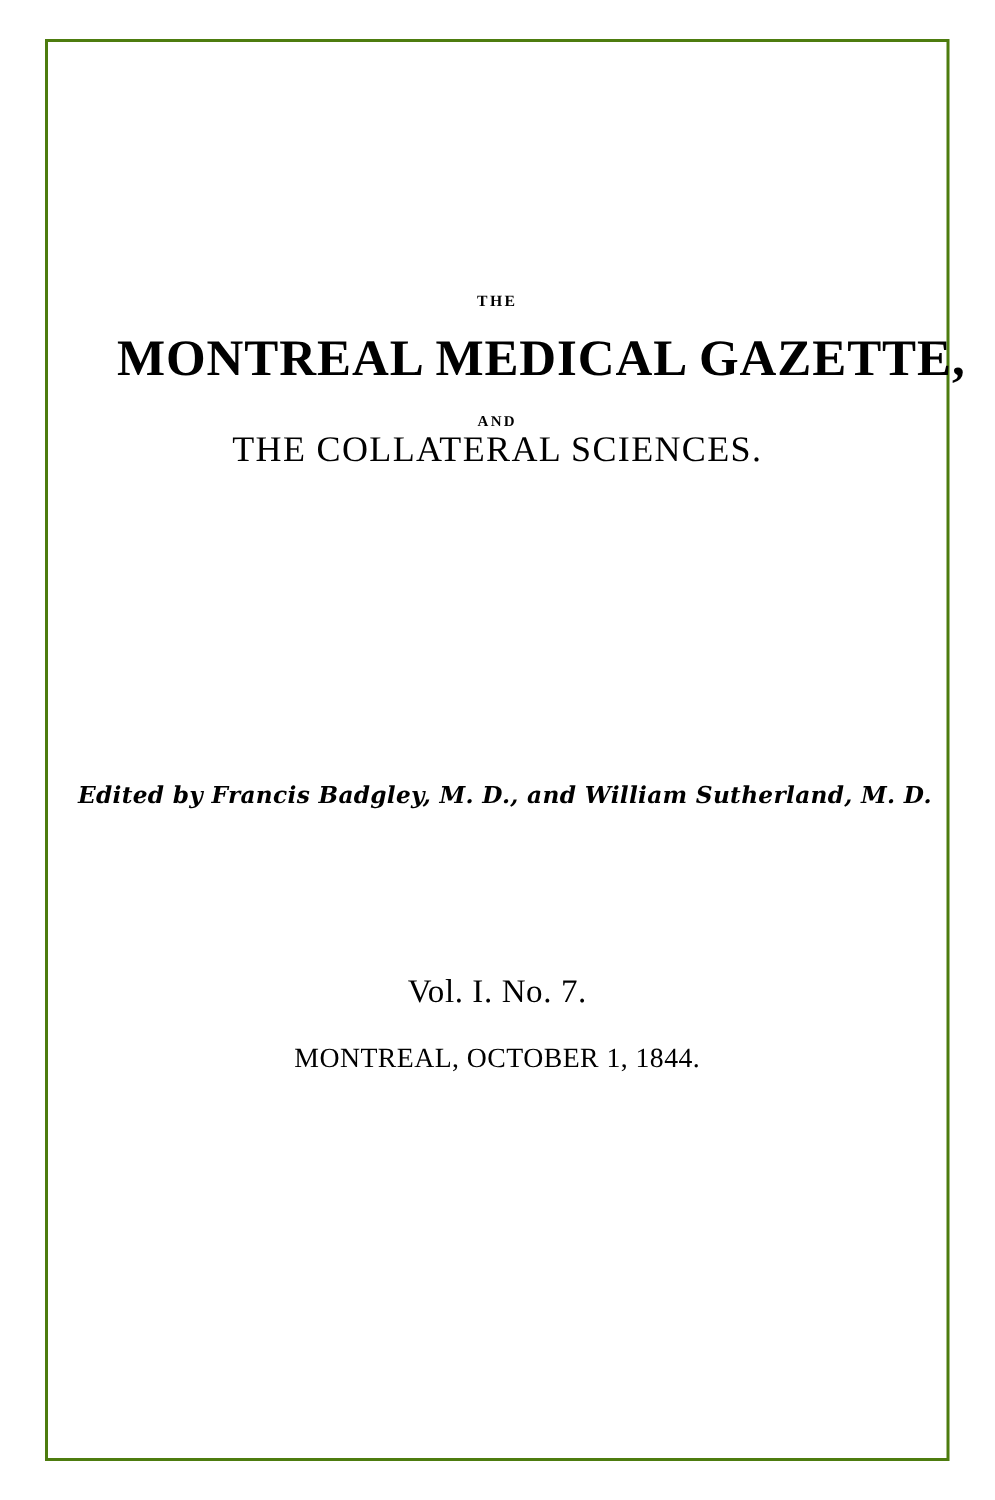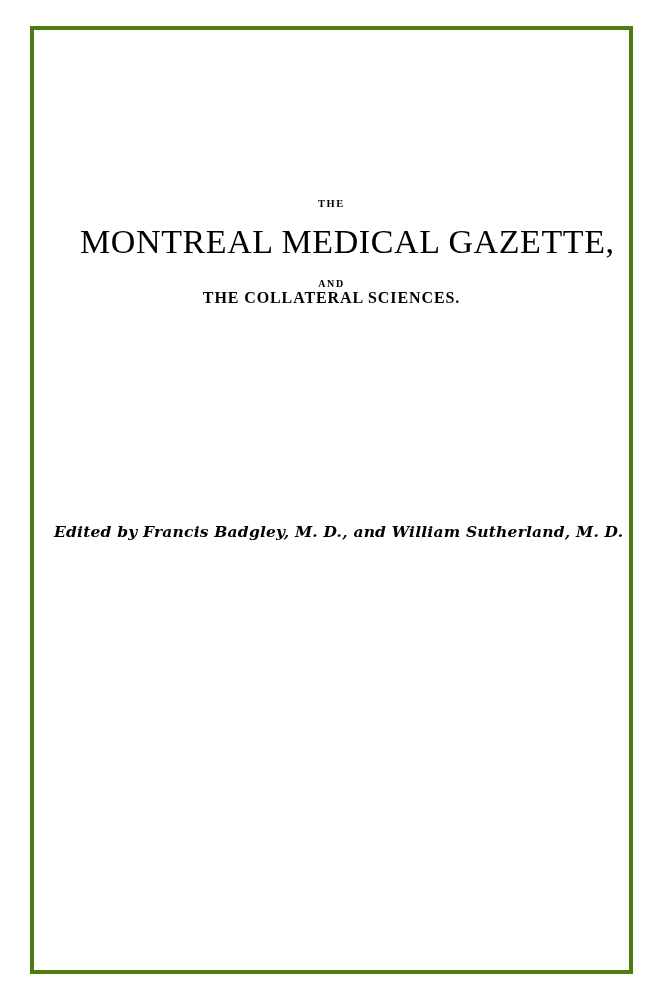--- a/index.html
+++ b/index.html
@@ -20,21 +20,21 @@
     height: 1000px;
     background: #ffffff;
     box-sizing: border-box;
   }
   .frame {
     position: absolute;
     left: 30px;
     top: 26px;
     right: 30px;
     bottom: 26px;
-    border: 4px solid #4d7c0f;
+    border: 2px solid #4d7c0f;
     box-sizing: border-box;
   }
   .inner {
     position: absolute;
     left: 0;
     top: 0;
     width: 100%;
     height: 100%;
     box-sizing: border-box;
     padding: 0 46px;
@@ -52,21 +52,21 @@
   .line-the {
     font-family: "Liberation Serif", serif;
     font-size: 10.5px;
     letter-spacing: 1.6px;
     font-weight: 700;
     margin-bottom: 14px;
   }
   .line-main {
     font-family: "Liberation Serif", serif;
     font-size: 34px;
-    font-weight: 400;
+    font-weight: 700;
     letter-spacing: 0.6px;
     white-space: nowrap;
     margin-bottom: 17px;
   }
   .line-beinga {
     font-family: "Liberation Serif", serif;
     font-size: 10.5px;
     letter-spacing: 1.6px;
     font-weight: 700;
     margin-bottom: 15px;
@@ -80,22 +80,22 @@
     margin-bottom: 20px;
   }
   .line-and {
     font-family: "Liberation Serif", serif;
     font-size: 10px;
     letter-spacing: 1.6px;
     font-weight: 700;
   }
   .line-sub2 {
     font-family: "Liberation Serif", serif;
-    font-size: 16px;
-    font-weight: 700;
+    font-size: 24px;
+    font-weight: 400;
     letter-spacing: 0.9px;
     white-space: nowrap;
   }
 
   .editors {
     position: absolute;
     left: 20px;
     right: 12px;
     top: 492px;
     text-align: center;
@@ -135,16 +135,20 @@
 
       <div class="title-block">
         <div class="line-the">THE</div>
         <div class="line-main">MONTREAL MEDICAL GAZETTE,</div>
         <div class="line-and">AND</div>
         <div class="line-sub2">THE COLLATERAL SCIENCES.</div>
       </div>
 
       <div class="editors">Edited by Francis Badgley, M. D., and William Sutherland, M. D.</div>
 
+      <div class="issue-block">
+        <div class="vol-line">Vol. I.   No. 7.</div>
+        <div class="place-line">MONTREAL, OCTOBER 1, 1844.</div>
+      </div>
 
     </div>
   </div>
 </div>
 
 </body></html>

